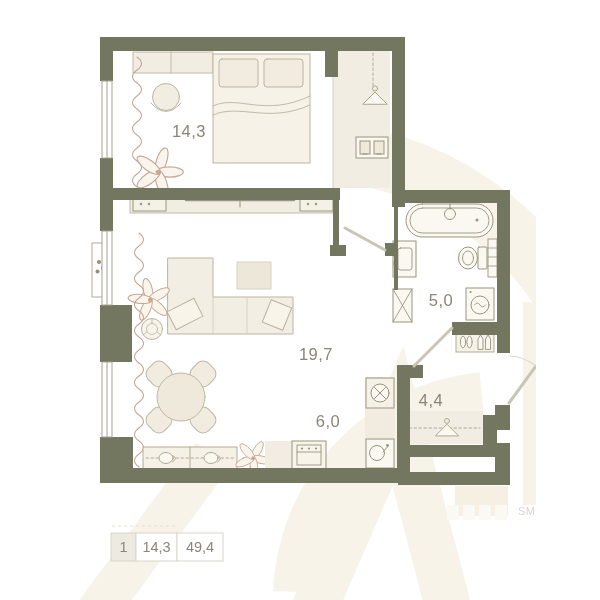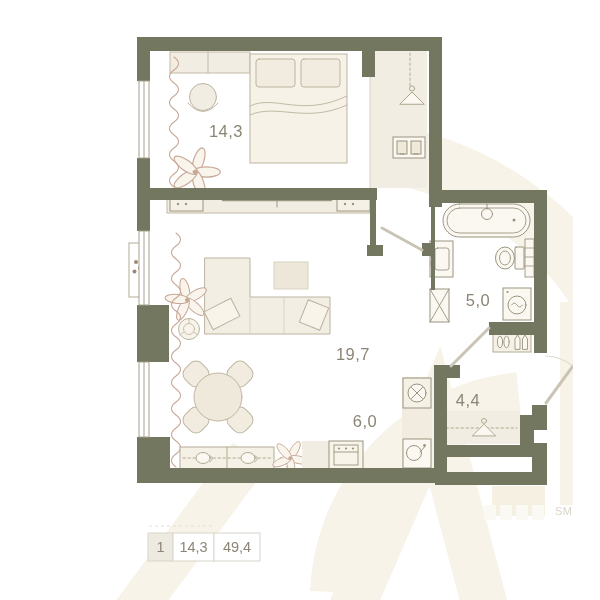--- a/index.html
+++ b/index.html
@@ -1,17 +1,17 @@
 <!DOCTYPE html>
 <html><head>
 <meta charset="utf-8">
 <style>
   html,body{margin:0;padding:0;background:#ffffff;}
   .stage{position:relative;width:536px;height:600px;background:#ffffff;overflow:hidden;
-         font-family:"Liberation Sans", sans-serif;margin-left:37px;}
+         font-family:"Liberation Sans", sans-serif;}
   svg{position:absolute;left:0;top:0;}
   text{font-family:"Liberation Sans", sans-serif;}
   .room-label{fill:#8c8576;font-size:16.5px;letter-spacing:.5px;}
   .legend-label{fill:#8c8576;font-size:14.5px;}
   .sm-label{fill:#d9d5c7;font-size:11px;letter-spacing:.5px;}
 </style>
 </head>
 <body>
 
 <div class="stage">

